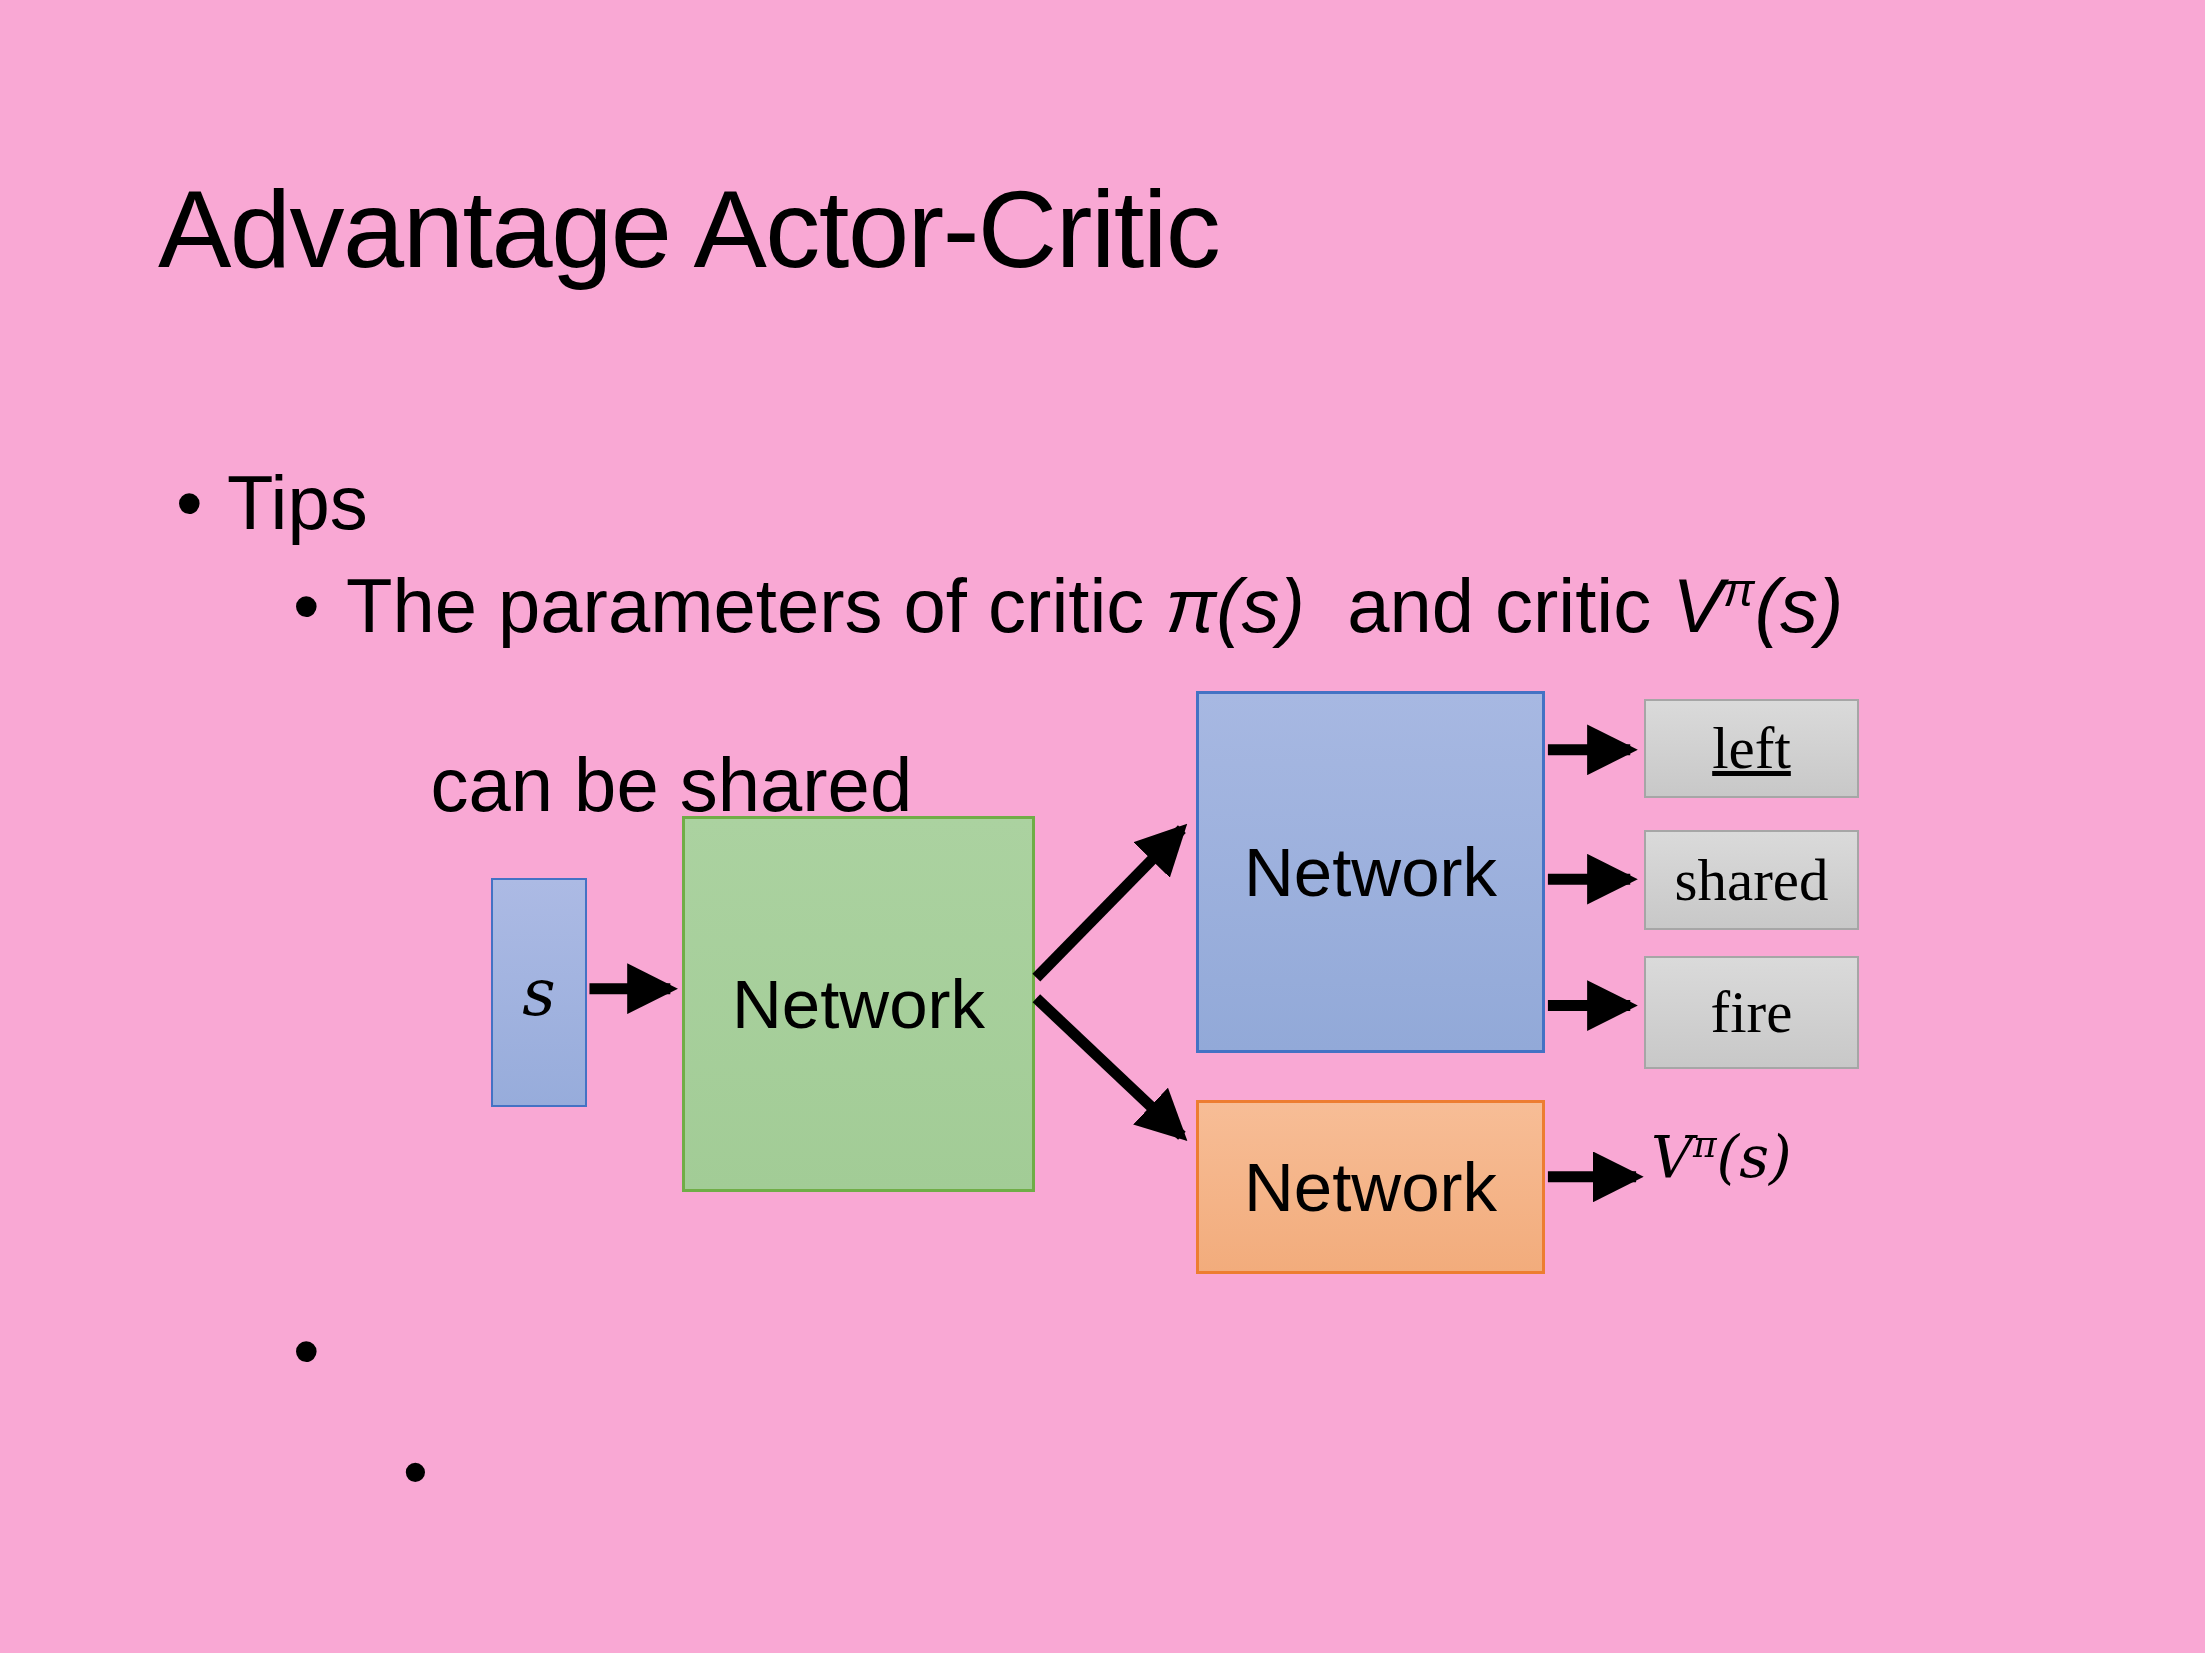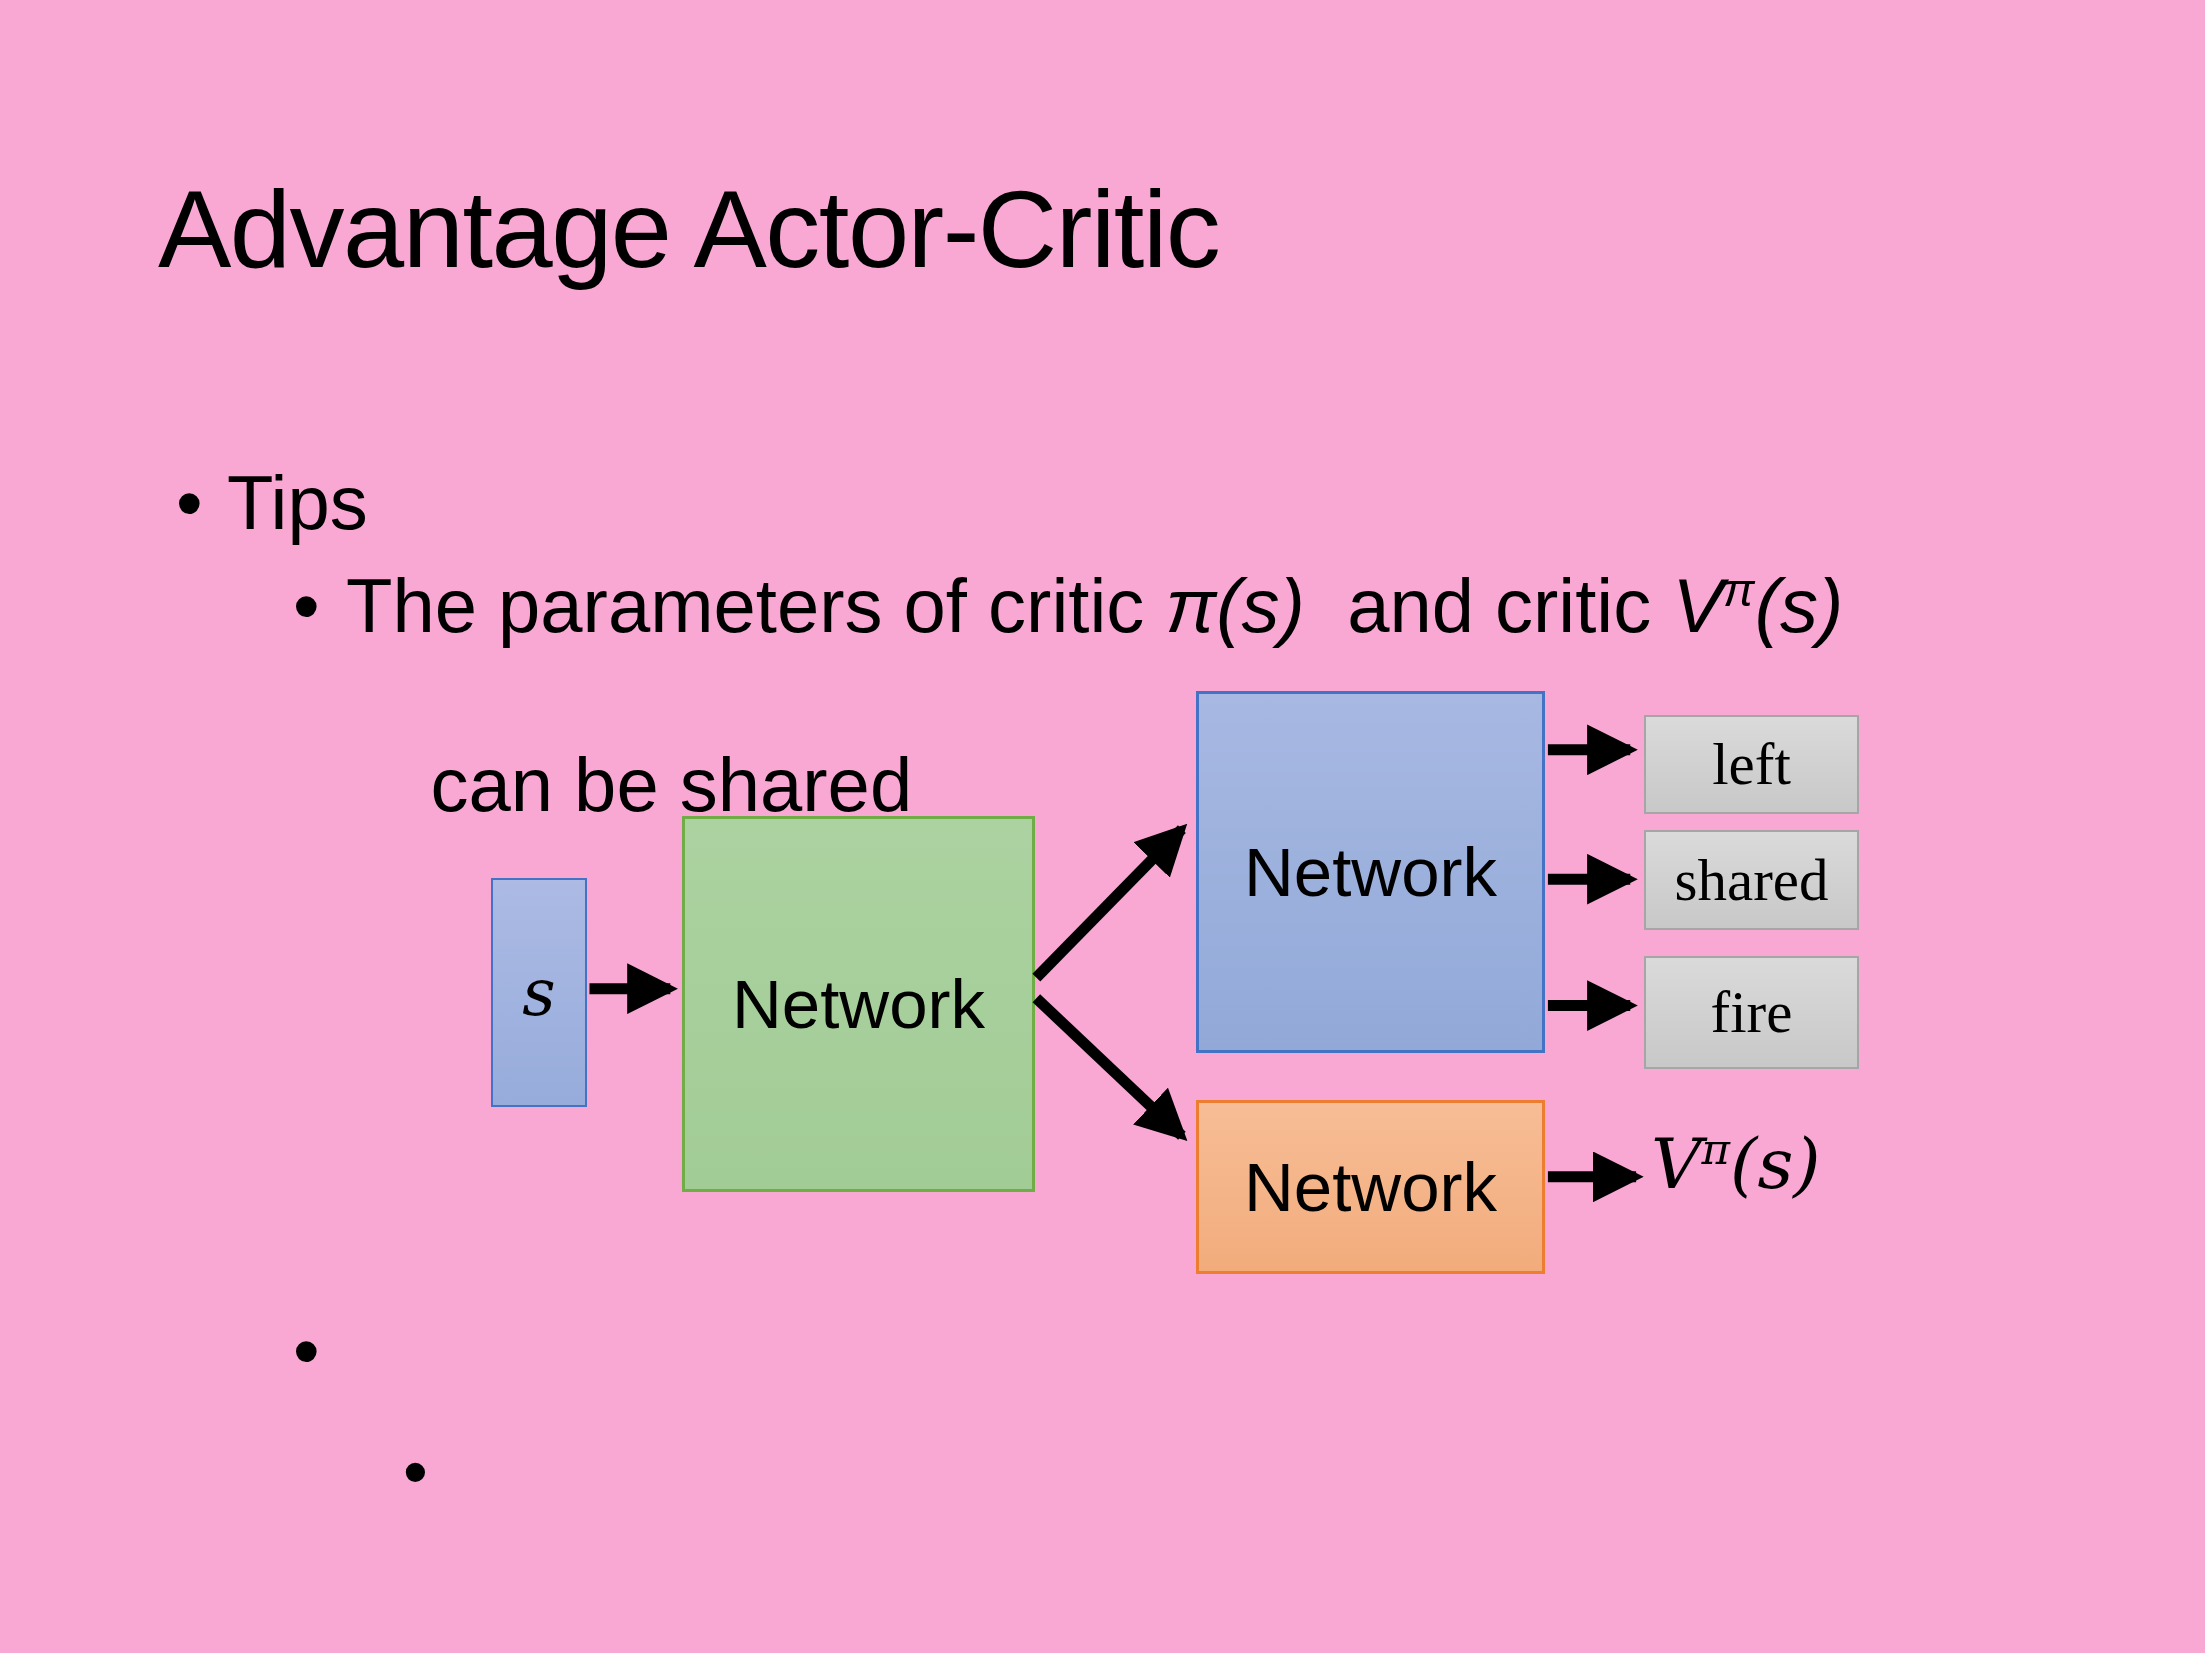--- a/index.html
+++ b/index.html
@@ -82,29 +82,29 @@
     background:linear-gradient(#F7BD96,#F2AC7C);
     font-size:69px;
   }
   .box-gray{
     left:1644px;width:215px;
     border:2.9px solid #A6A6A6;
     background:linear-gradient(#DADADA,#C8C8C8);
     font-family:"Liberation Serif", serif;
     font-size:59px;
   }
-  .box-left{top:715px;height:99px;}
+  .box-left{top:699px;height:99px;text-decoration:underline;}
   .box-right{top:830px;height:100px;}
   .box-fire{top:956px;height:113px;}
   .value-out{
     position:absolute;
     left:1651px;top:1123px;
     font-family:"DejaVu Serif", serif;
     font-style:italic;
-    font-size:70px;
+    font-size:58px;
     white-space:nowrap;
   }
   .value-out sup{
     font-size:62%;
     vertical-align:super;
     line-height:0;
   }
   svg.arrows{
     position:absolute;
     left:0;top:0;

